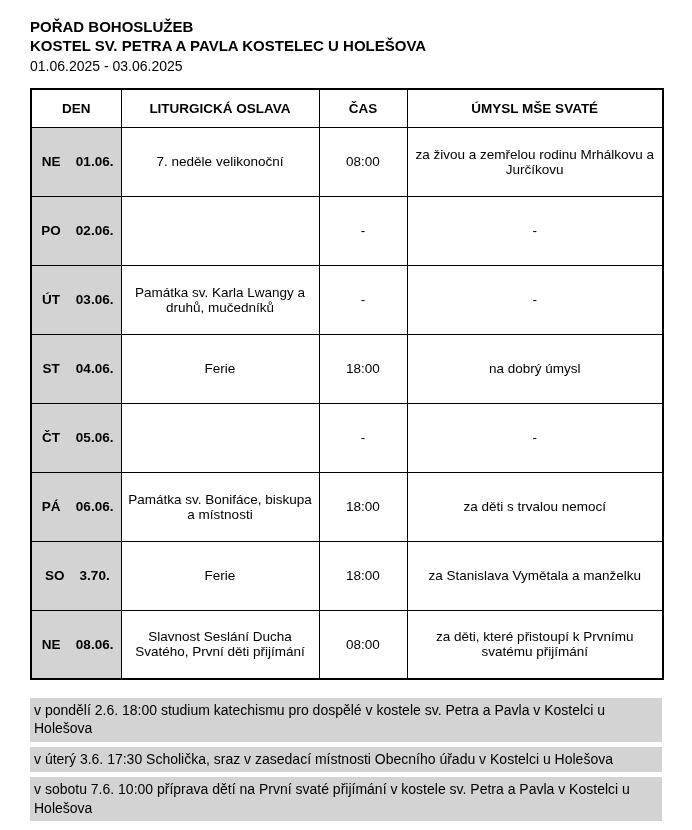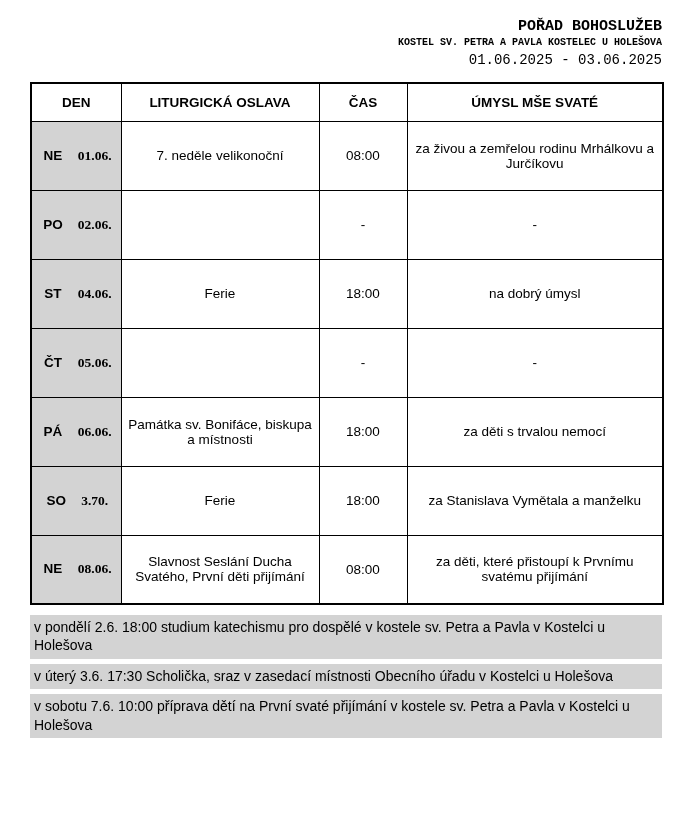--- a/index.html
+++ b/index.html
@@ -8,28 +8,28 @@
     font-family: "Liberation Sans", sans-serif;
     color: #000000;
     width: 692px;
   }
   .page {
     width: 692px;
     height: 830px;
     padding: 14px 30px 10px 30px;
     background: #ffffff;
   }
-  .header { text-align: right; margin-bottom: 14px; font-family: Liberation Mono, monospace; }
+  .header { text-align: left; margin-bottom: 14px; }
   .title {
     font-size: 15px;
     font-weight: bold;
     margin: 4px 0 2px 0;
   }
   .subtitle {
-    font-size: 10px;
+    font-size: 15px;
     font-weight: bold;
     margin: 2px 0;
   }
   .date-range {
     font-size: 14px;
     margin: 4px 0 0 0;
   }
   table.schedule {
     width: 632px;
     border-collapse: collapse;
@@ -50,24 +50,24 @@
   col.c-celeb { width: 198px; }
   col.c-time  { width: 88px; }
   col.c-int   { width: 256px; }
   td.day-cell {
     background: #d3d3d3;
     font-weight: bold;
     text-align: left;
     padding-left: 7px;
   }
   td.day-cell .day-abbrev { display: inline-block; min-width: 24px; }
-  td.day-cell .day-date { display: inline-block; margin-left: 9px; font-family: Liberation Serif, serif; }
+  td.day-cell .day-date { display: inline-block; margin-left: 9px; }
   .notes {
     width: 632px;
-    margin-top: 10px;
+    margin-top: 18px;
   }
   .note {
     background: #d3d3d3;
     font-size: 14px;
     line-height: 1.32;
     padding: 3px 6px 4px 4px;
     margin: 0 0 5px 0;
   }
   .note:last-child { margin-bottom: 0; }
 </style>
@@ -106,20 +106,29 @@
         <td>7. neděle velikonoční</td>
         <td>08:00</td>
         <td>za živou a zemřelou rodinu Mrhálkovu a Jurčíkovu</td>
       </tr>
       <tr>
         <td class="day-cell">
           <span class="day-abbrev">PO</span>
           <span class="day-date">02.06.</span>
         </td>
         <td></td>
+        <td>-</td>
+        <td>-</td>
+      </tr>
+      <tr>
+        <td class="day-cell">
+          <span class="day-abbrev">ÚT</span>
+          <span class="day-date">03.06.</span>
+        </td>
+        <td>Památka sv. Karla Lwangy a druhů, mučedníků</td>
         <td>-</td>
         <td>-</td>
       </tr>
       <tr>
         <td class="day-cell">
           <span class="day-abbrev">ST</span>
           <span class="day-date">04.06.</span>
         </td>
         <td>Ferie</td>
         <td>18:00</td>

